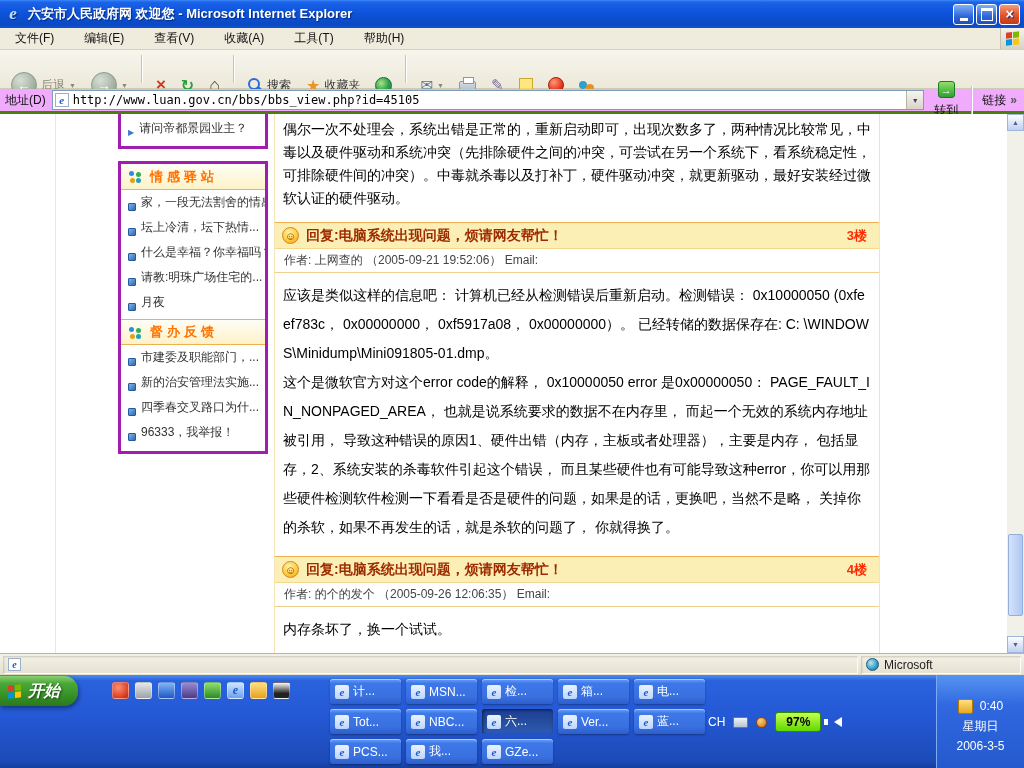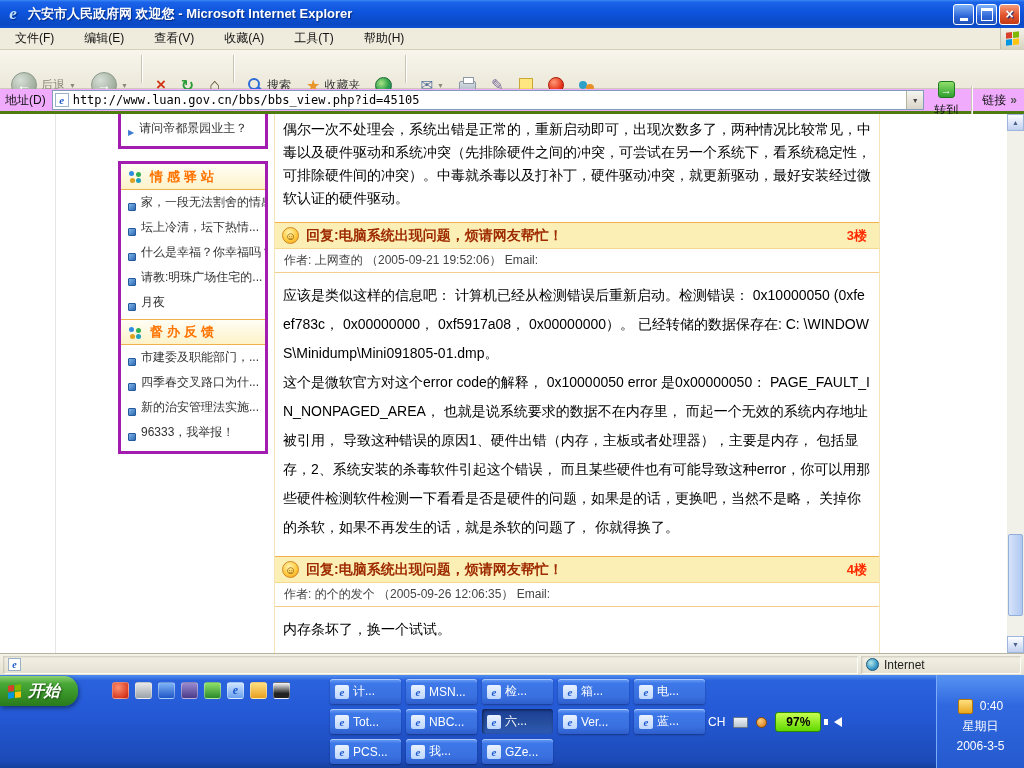--- a/index.html
+++ b/index.html
@@ -359,25 +359,25 @@
         <div class="shead second">
           <span class="clover"></span>
           <span>督办反馈</span>
         </div>
         <div class="slink">
           <span class="b-sq"></span>
           <span>市建委及职能部门，...</span>
         </div>
         <div class="slink">
           <span class="b-sq"></span>
+          <span>新的治安管理法实施...</span>
+        </div>
+        <div class="slink">
+          <span class="b-sq"></span>
           <span>四季春交叉路口为什...</span>
-        </div>
-        <div class="slink">
-          <span class="b-sq"></span>
-          <span>新的治安管理法实施...</span>
         </div>
         <div class="slink">
           <span class="b-sq"></span>
           <span>96333，我举报！</span>
         </div>
       </div>
     </div>
 
     <div class="main">
       <div class="intro">偶尔一次不处理会，系统出错是正常的，重新启动即可，出现次数多了，两种情况比较常见，中毒以及硬件驱动和系统冲突（先排除硬件之间的冲突，可尝试在另一个系统下，看系统稳定性，可排除硬件间的冲突）。中毒就杀毒以及打补丁，硬件驱动冲突，就更新驱动，最好安装经过微软认证的硬件驱动。</div>
@@ -414,21 +414,21 @@
       <span class="sbtn down"></span>
     </div>
   </div>
 
   <div class="statusbar">
     <span class="sb-pane sb-left">
       <span class="mini-e">e</span>
     </span>
     <span class="sb-pane sb-net">
       <span class="mini-globe"></span>
-      <span>Internet</span>
+      <span>Microsoft</span>
     </span>
   </div>
 
   <div class="taskbar">
     <div class="start">
       <span class="flag">
           <i></i>
           <i></i>
           <i></i>
           <i></i>

